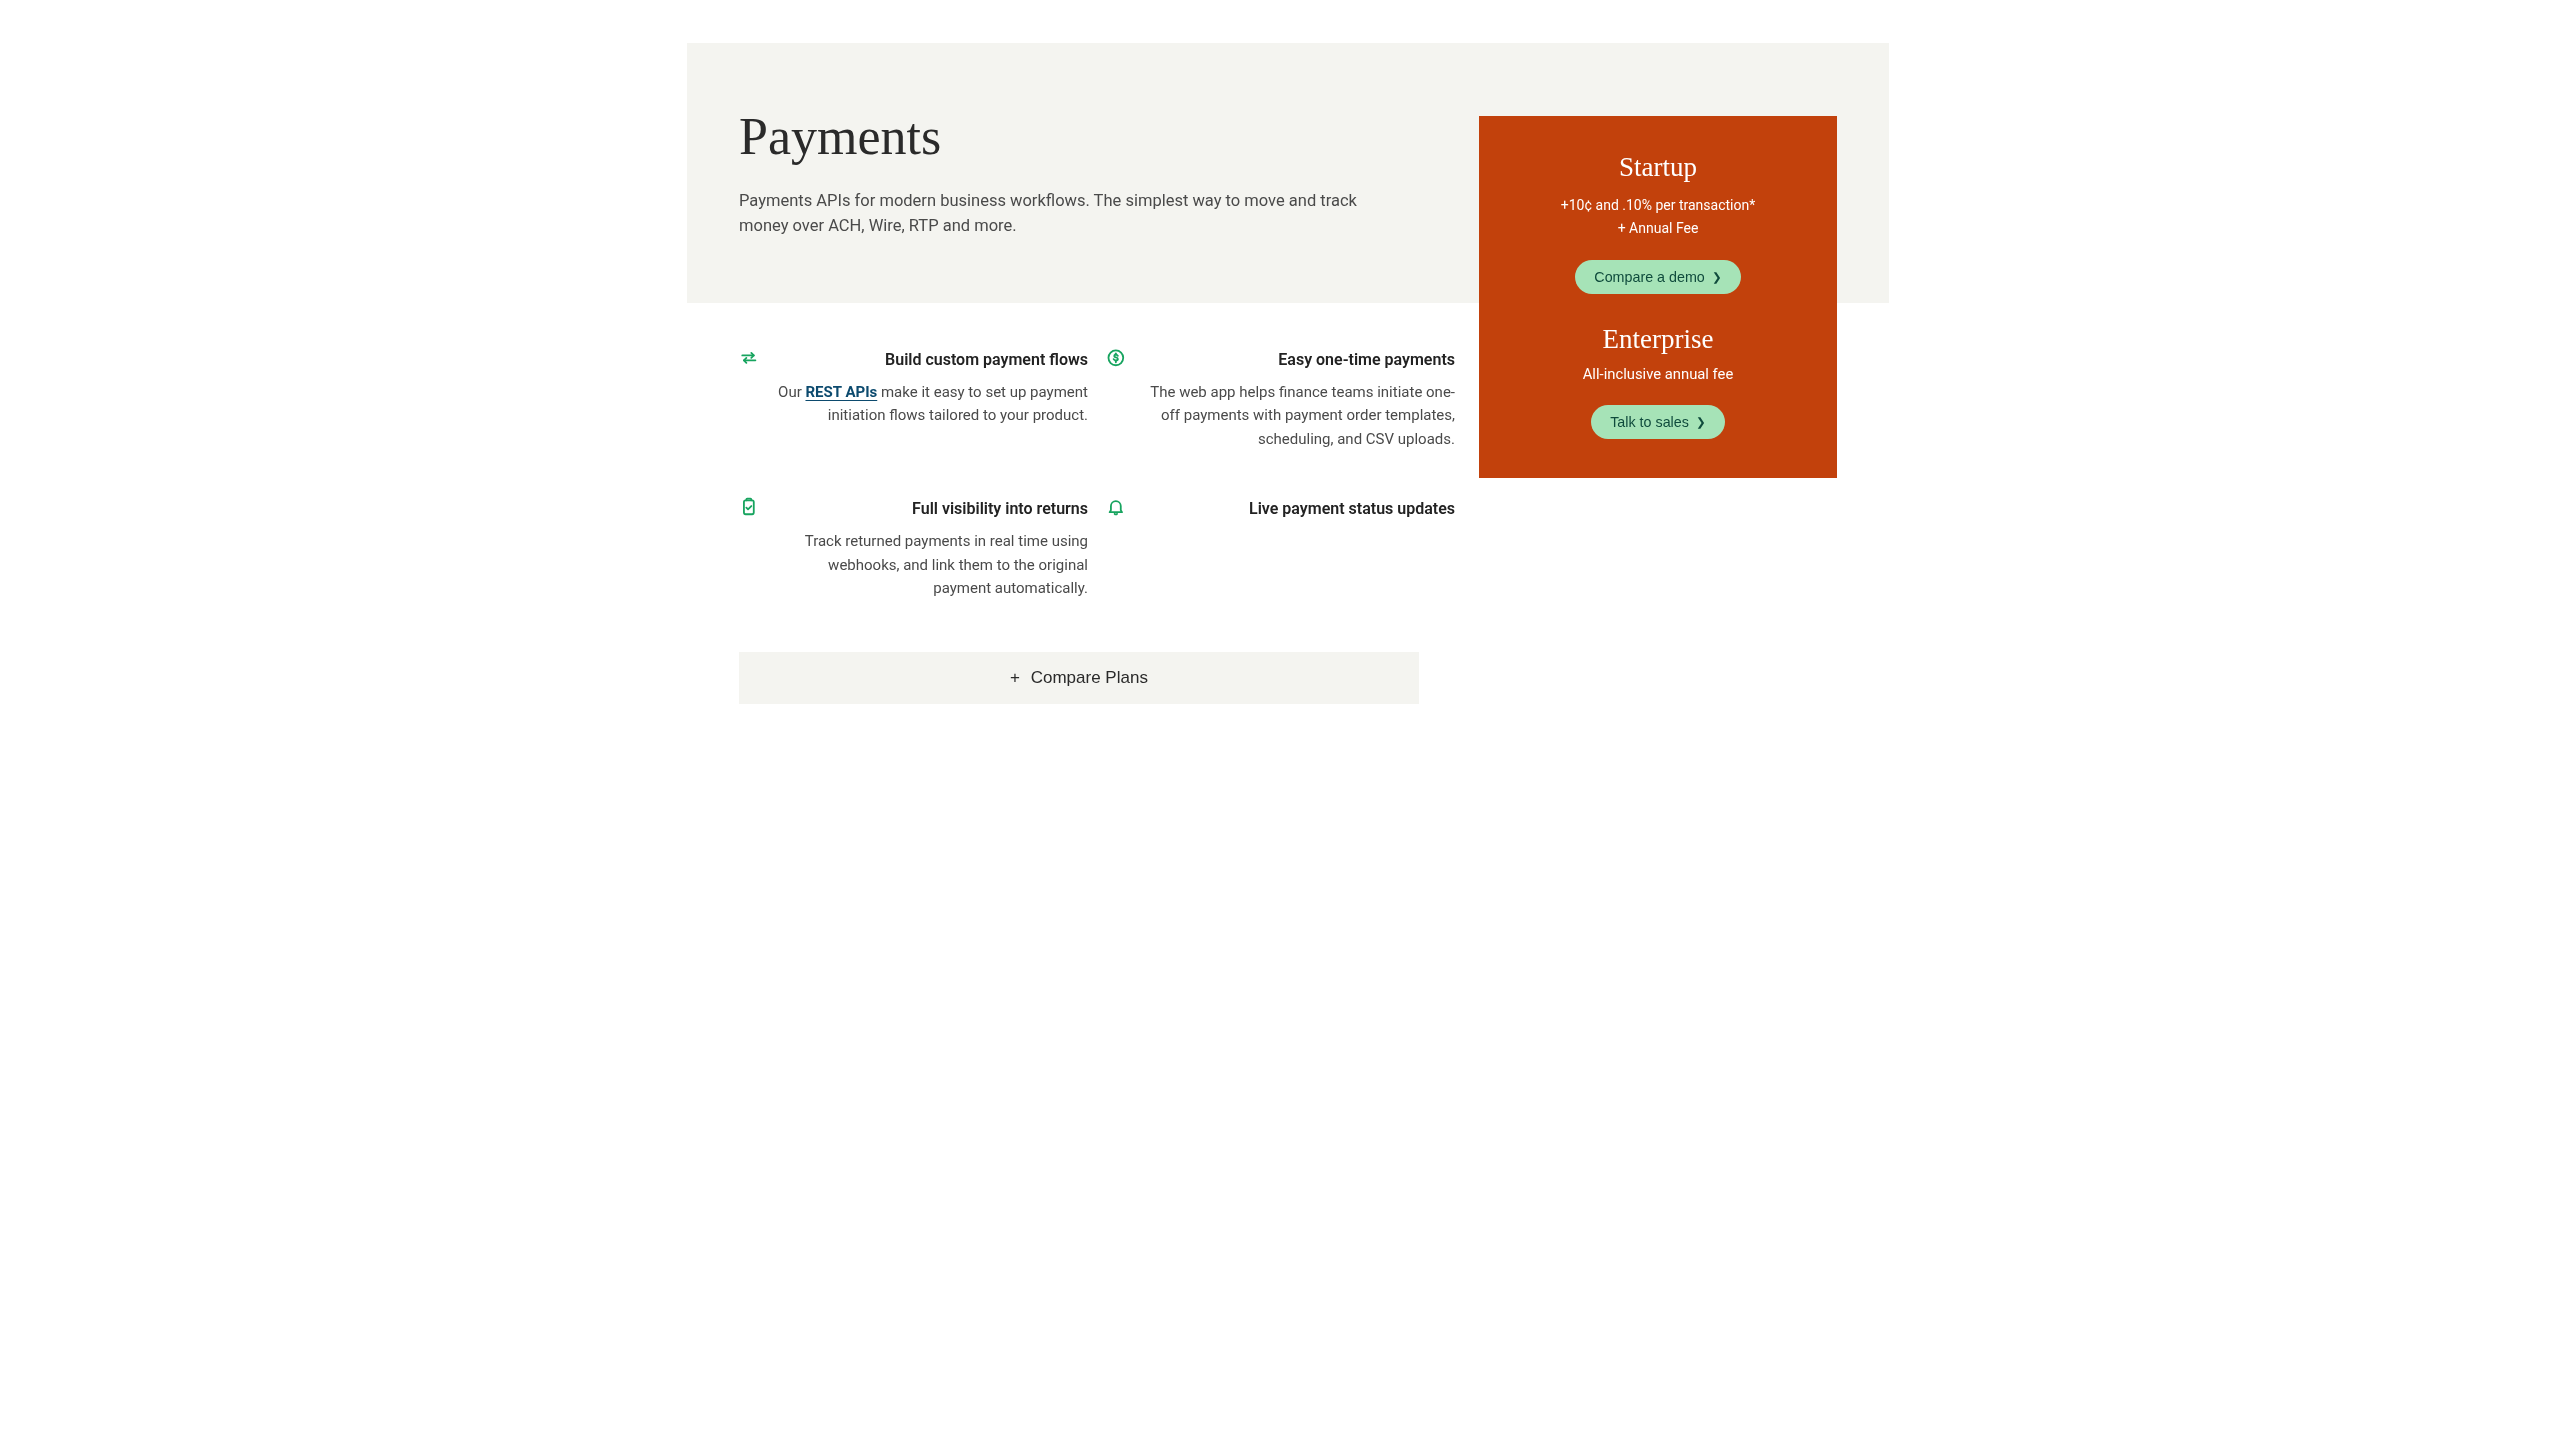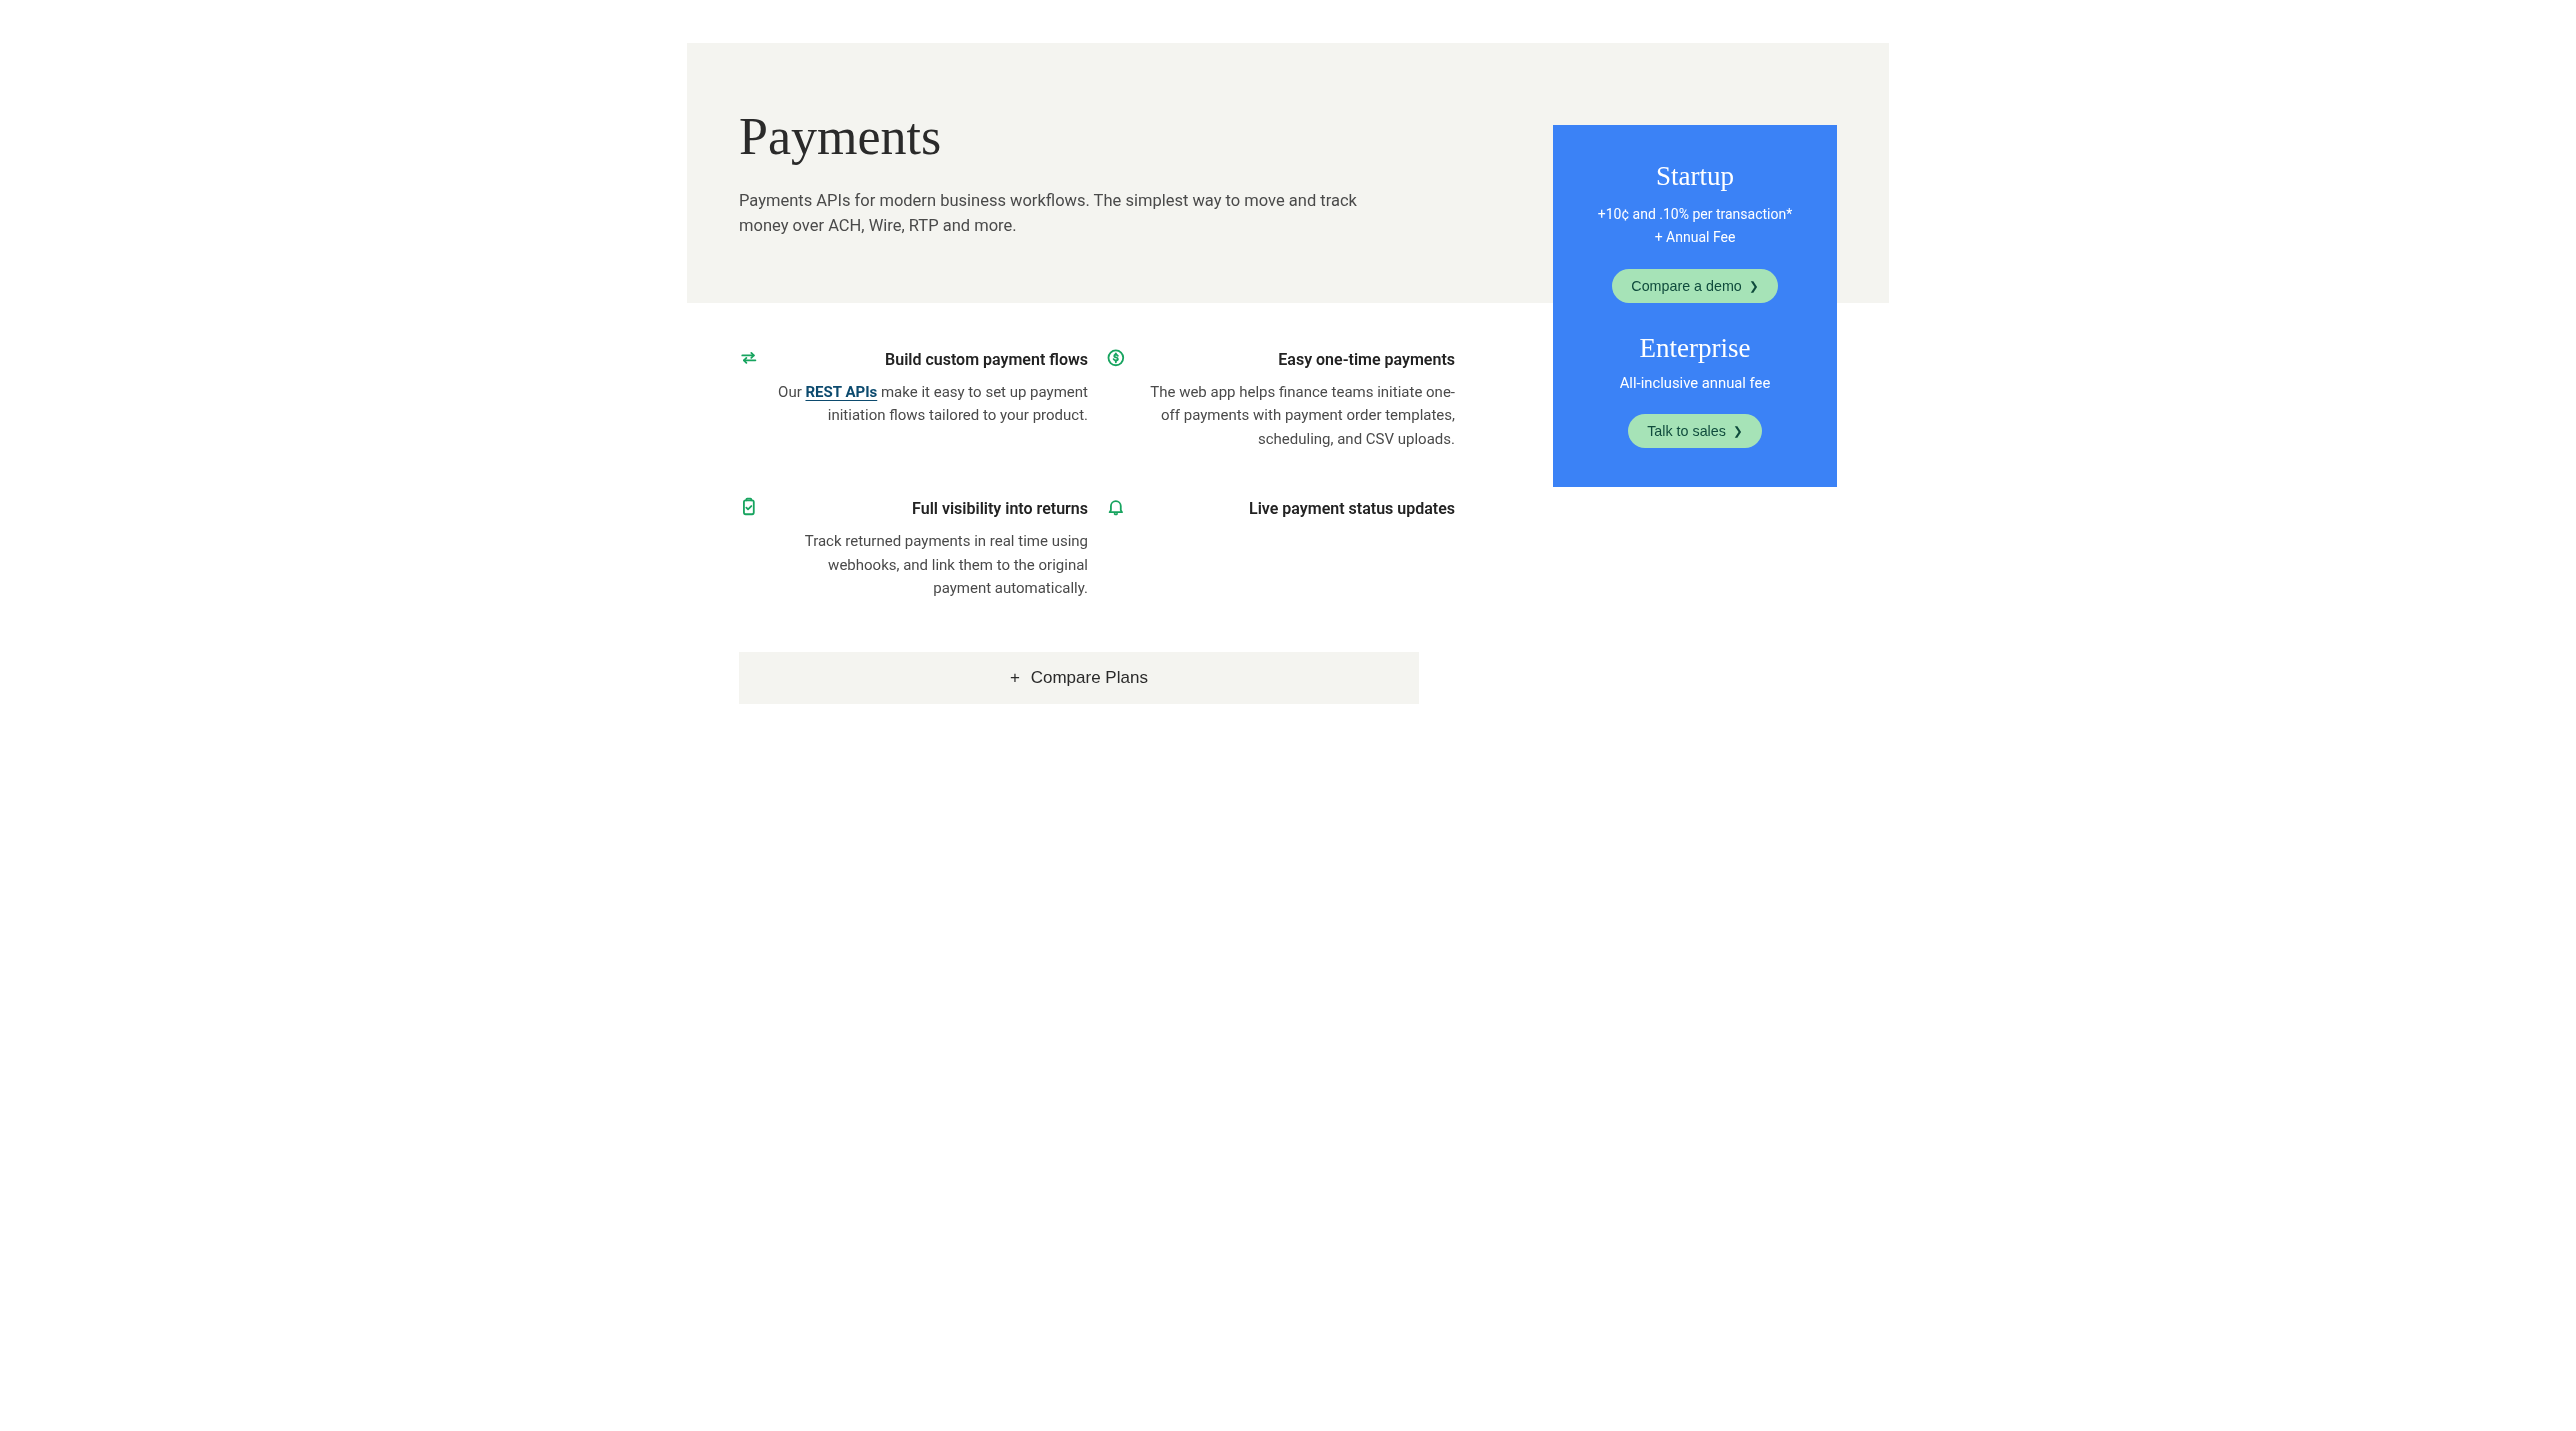--- a/index.html
+++ b/index.html
@@ -78,24 +78,24 @@
     gap: 10.7px;
     font-size: 17px;
     font-weight: 500;
     color: #2a2a2a;
     cursor: pointer;
   }
   .compare-btn .plus { font-size: 17px; }
 
   .pricing-card {
     position: absolute;
-    top: 125px;
+    top: 116px;
     right: 104px;
-    width: 284px;
-    background: #3b82f6;
+    width: 358px;
+    background: #c2410c;
     color: #ffffff;
     padding: 36px 27px 39px 27px;
     text-align: center;
   }
   .tier-name {
     font-family: Georgia, "Times New Roman", serif;
     font-size: 27px;
     font-weight: 400;
     margin-bottom: 10.7px;
   }

